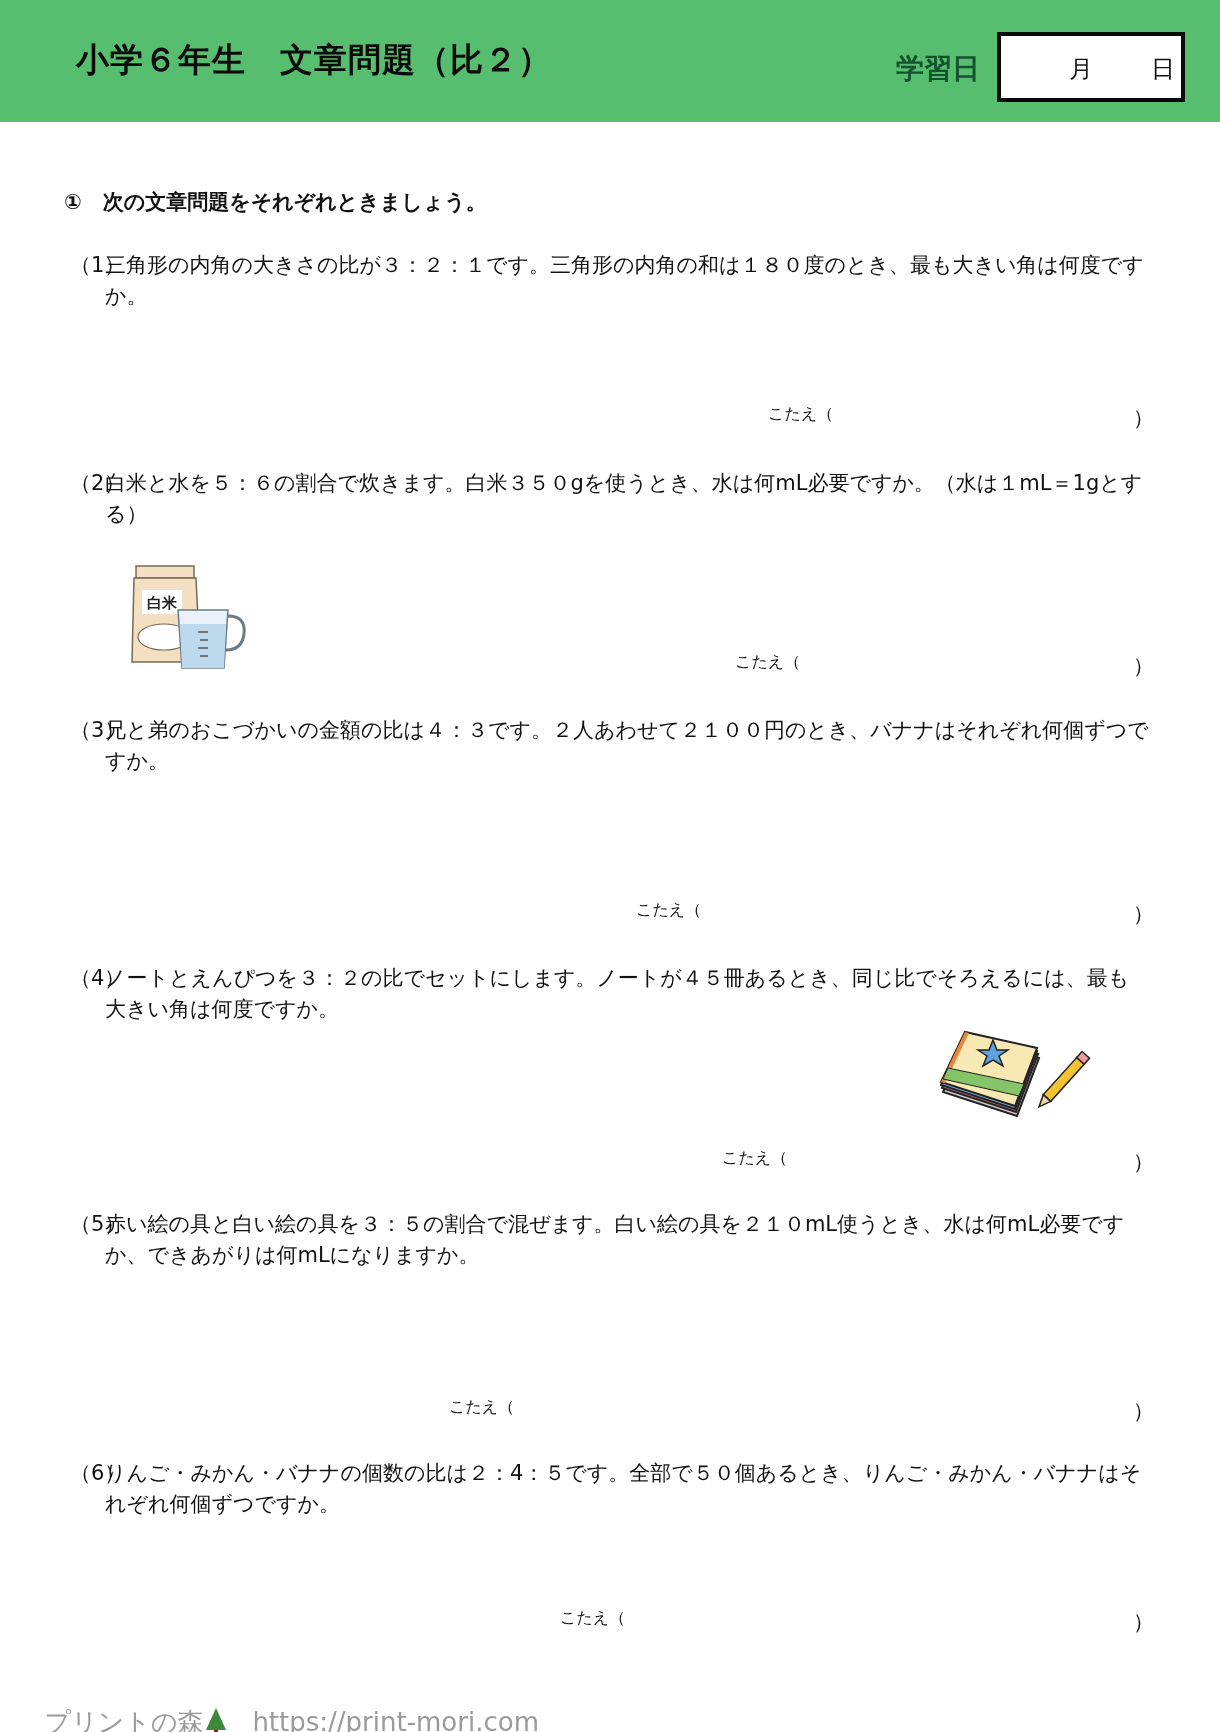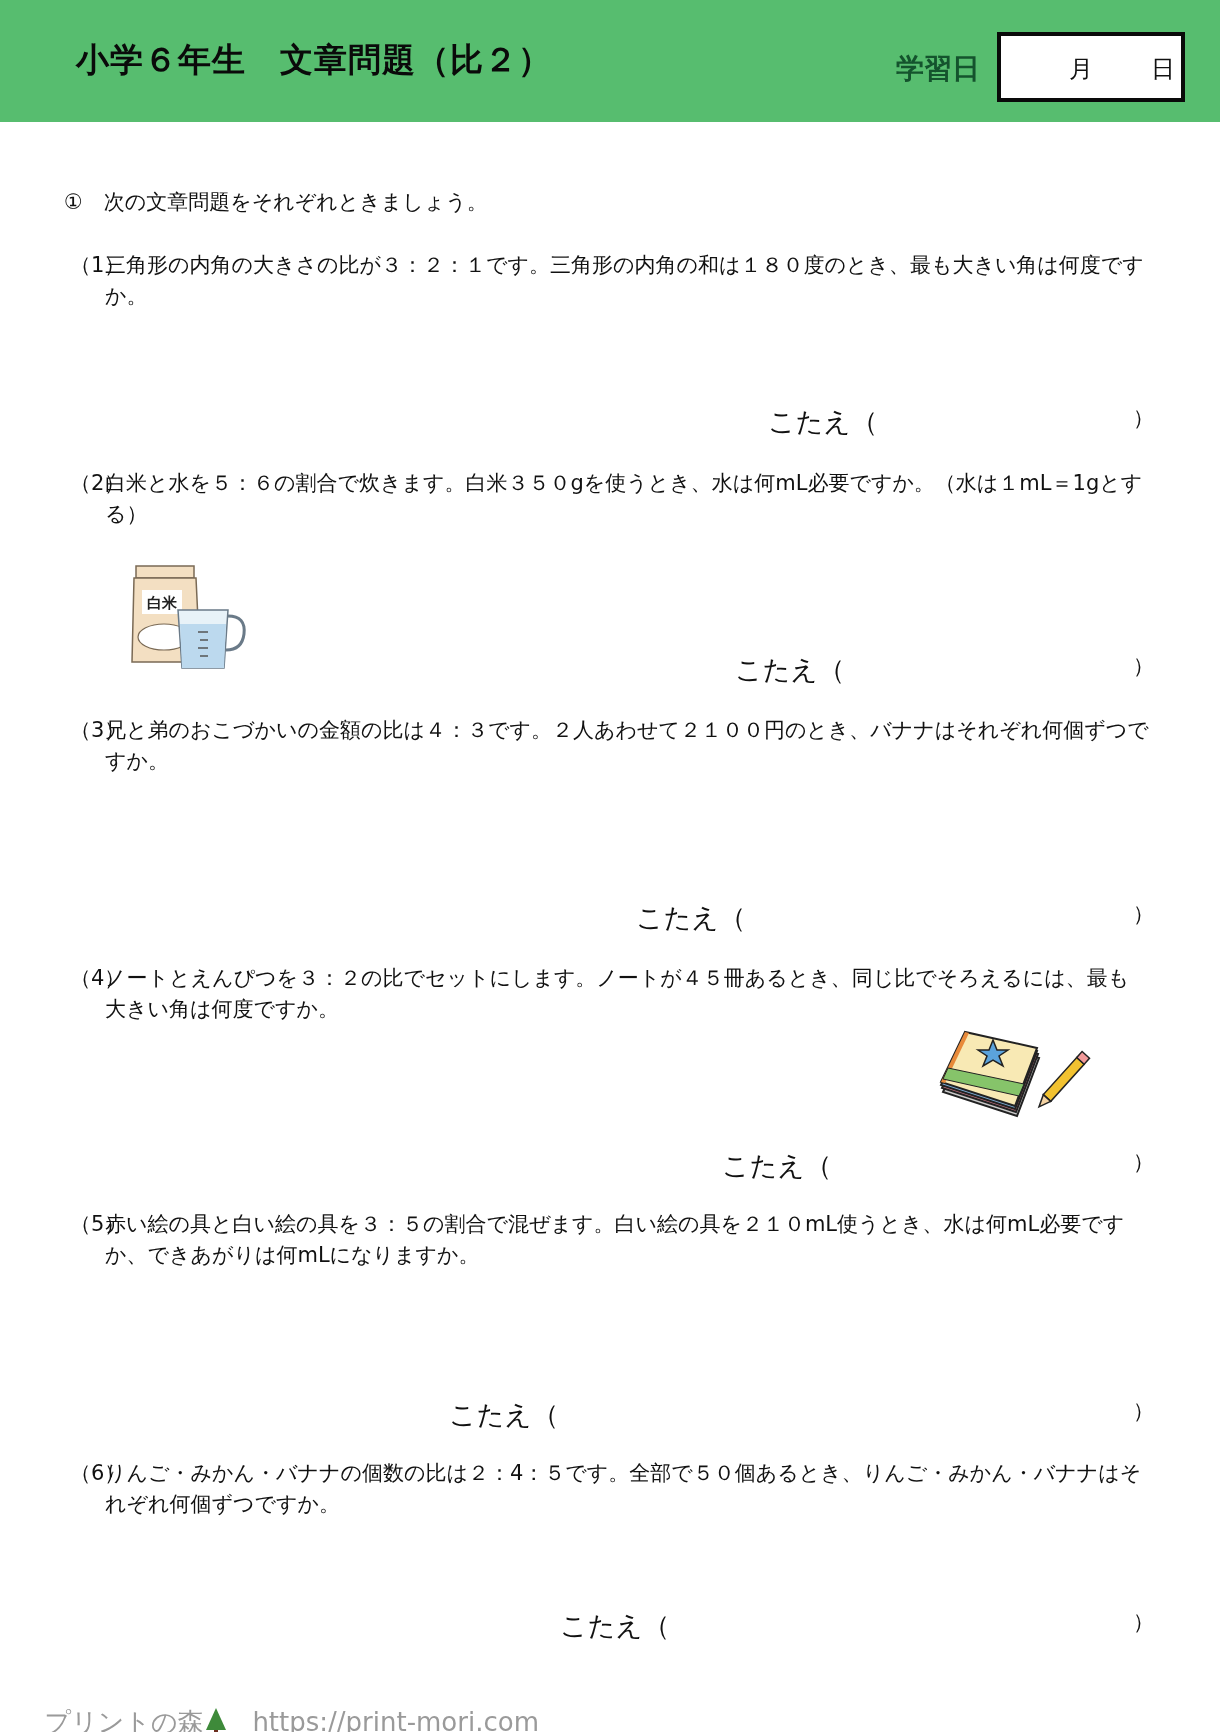--- a/index.html
+++ b/index.html
@@ -4,25 +4,25 @@
 <style>
   html, body { margin:0; padding:0; background:#ffffff; }
   body { width:1220px; height:1732px; position:relative; overflow:hidden;
          font-family:"DejaVu Sans","Liberation Sans",sans-serif; color:#111; }
   .header { position:absolute; left:0; top:0; width:1220px; height:122px; background:#57bd6f; }
   .title { position:absolute; left:76px; top:38px; font-size:33px; font-weight:bold; letter-spacing:1px; color:#0a0a0a; white-space:pre; }
   .date-label { position:absolute; left:896px; top:50px; font-size:28px; font-weight:bold; color:#14532d; }
   .date-box { position:absolute; left:997px; top:32px; width:180px; height:62px; background:#fff; border:4px solid #0a0a0a; }
   .date-box .m { position:absolute; left:68px; top:17px; font-size:24px; }
   .date-box .d { position:absolute; left:150px; top:17px; font-size:24px; }
-  .instr { position:absolute; left:64px; top:188px; font-size:21px; font-weight:normal; white-space:pre; }
+  .instr { position:absolute; left:64px; top:188px; font-size:21px; font-weight:bold; white-space:pre; }
   .q { position:absolute; left:70px; width:1080px; font-size:21px; line-height:31px; }
   .q .num { position:absolute; left:0; top:0; }
   .q .txt { margin-left:35px; display:block; }
-  .ans { position:absolute; font-size:27px; white-space:pre; }
+  .ans { position:absolute; font-size:16px; white-space:pre; }
   .ans-close { position:absolute; left:1133px; font-size:21px; }
   .footer { position:absolute; left:28px; top:1675px; font-size:26px; color:#9a9a9a; white-space:pre; }
   .img { position:absolute; }
 </style>
 </head>
 <body>
 
 <div class="header">
   <div class="title">小学６年生　文章問題（比２）</div>
   <div class="date-label">学習日</div>

